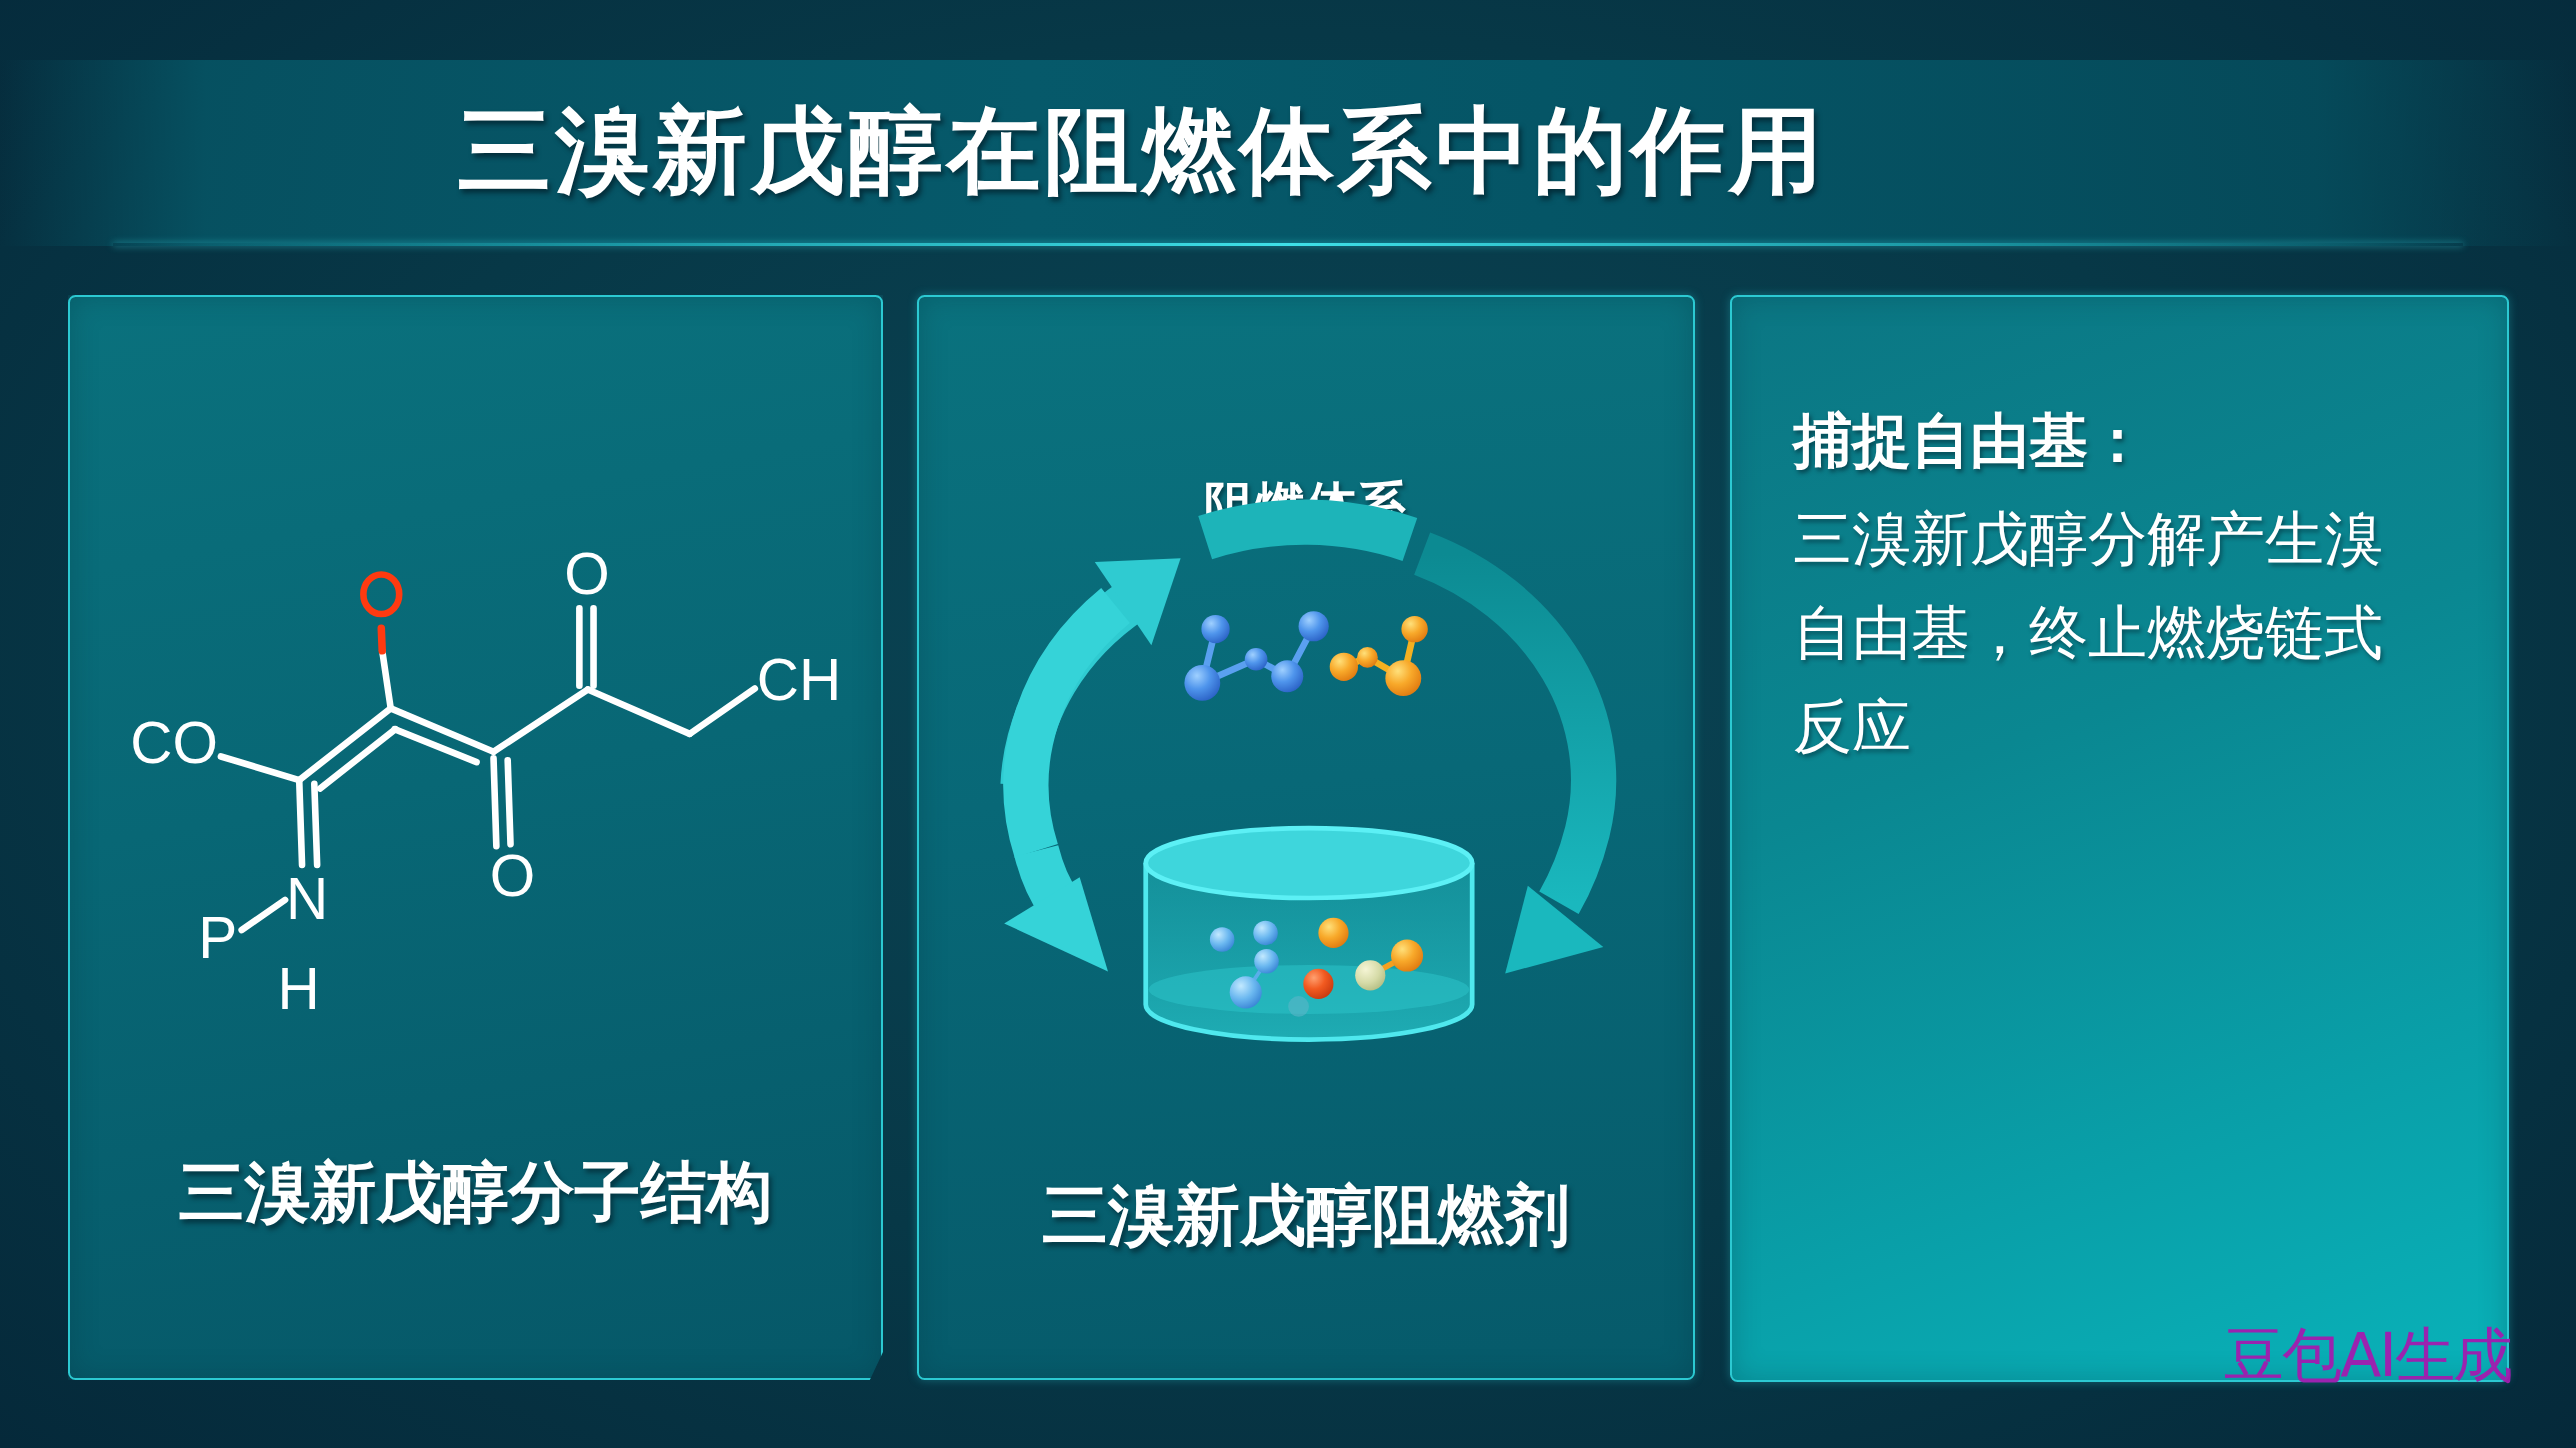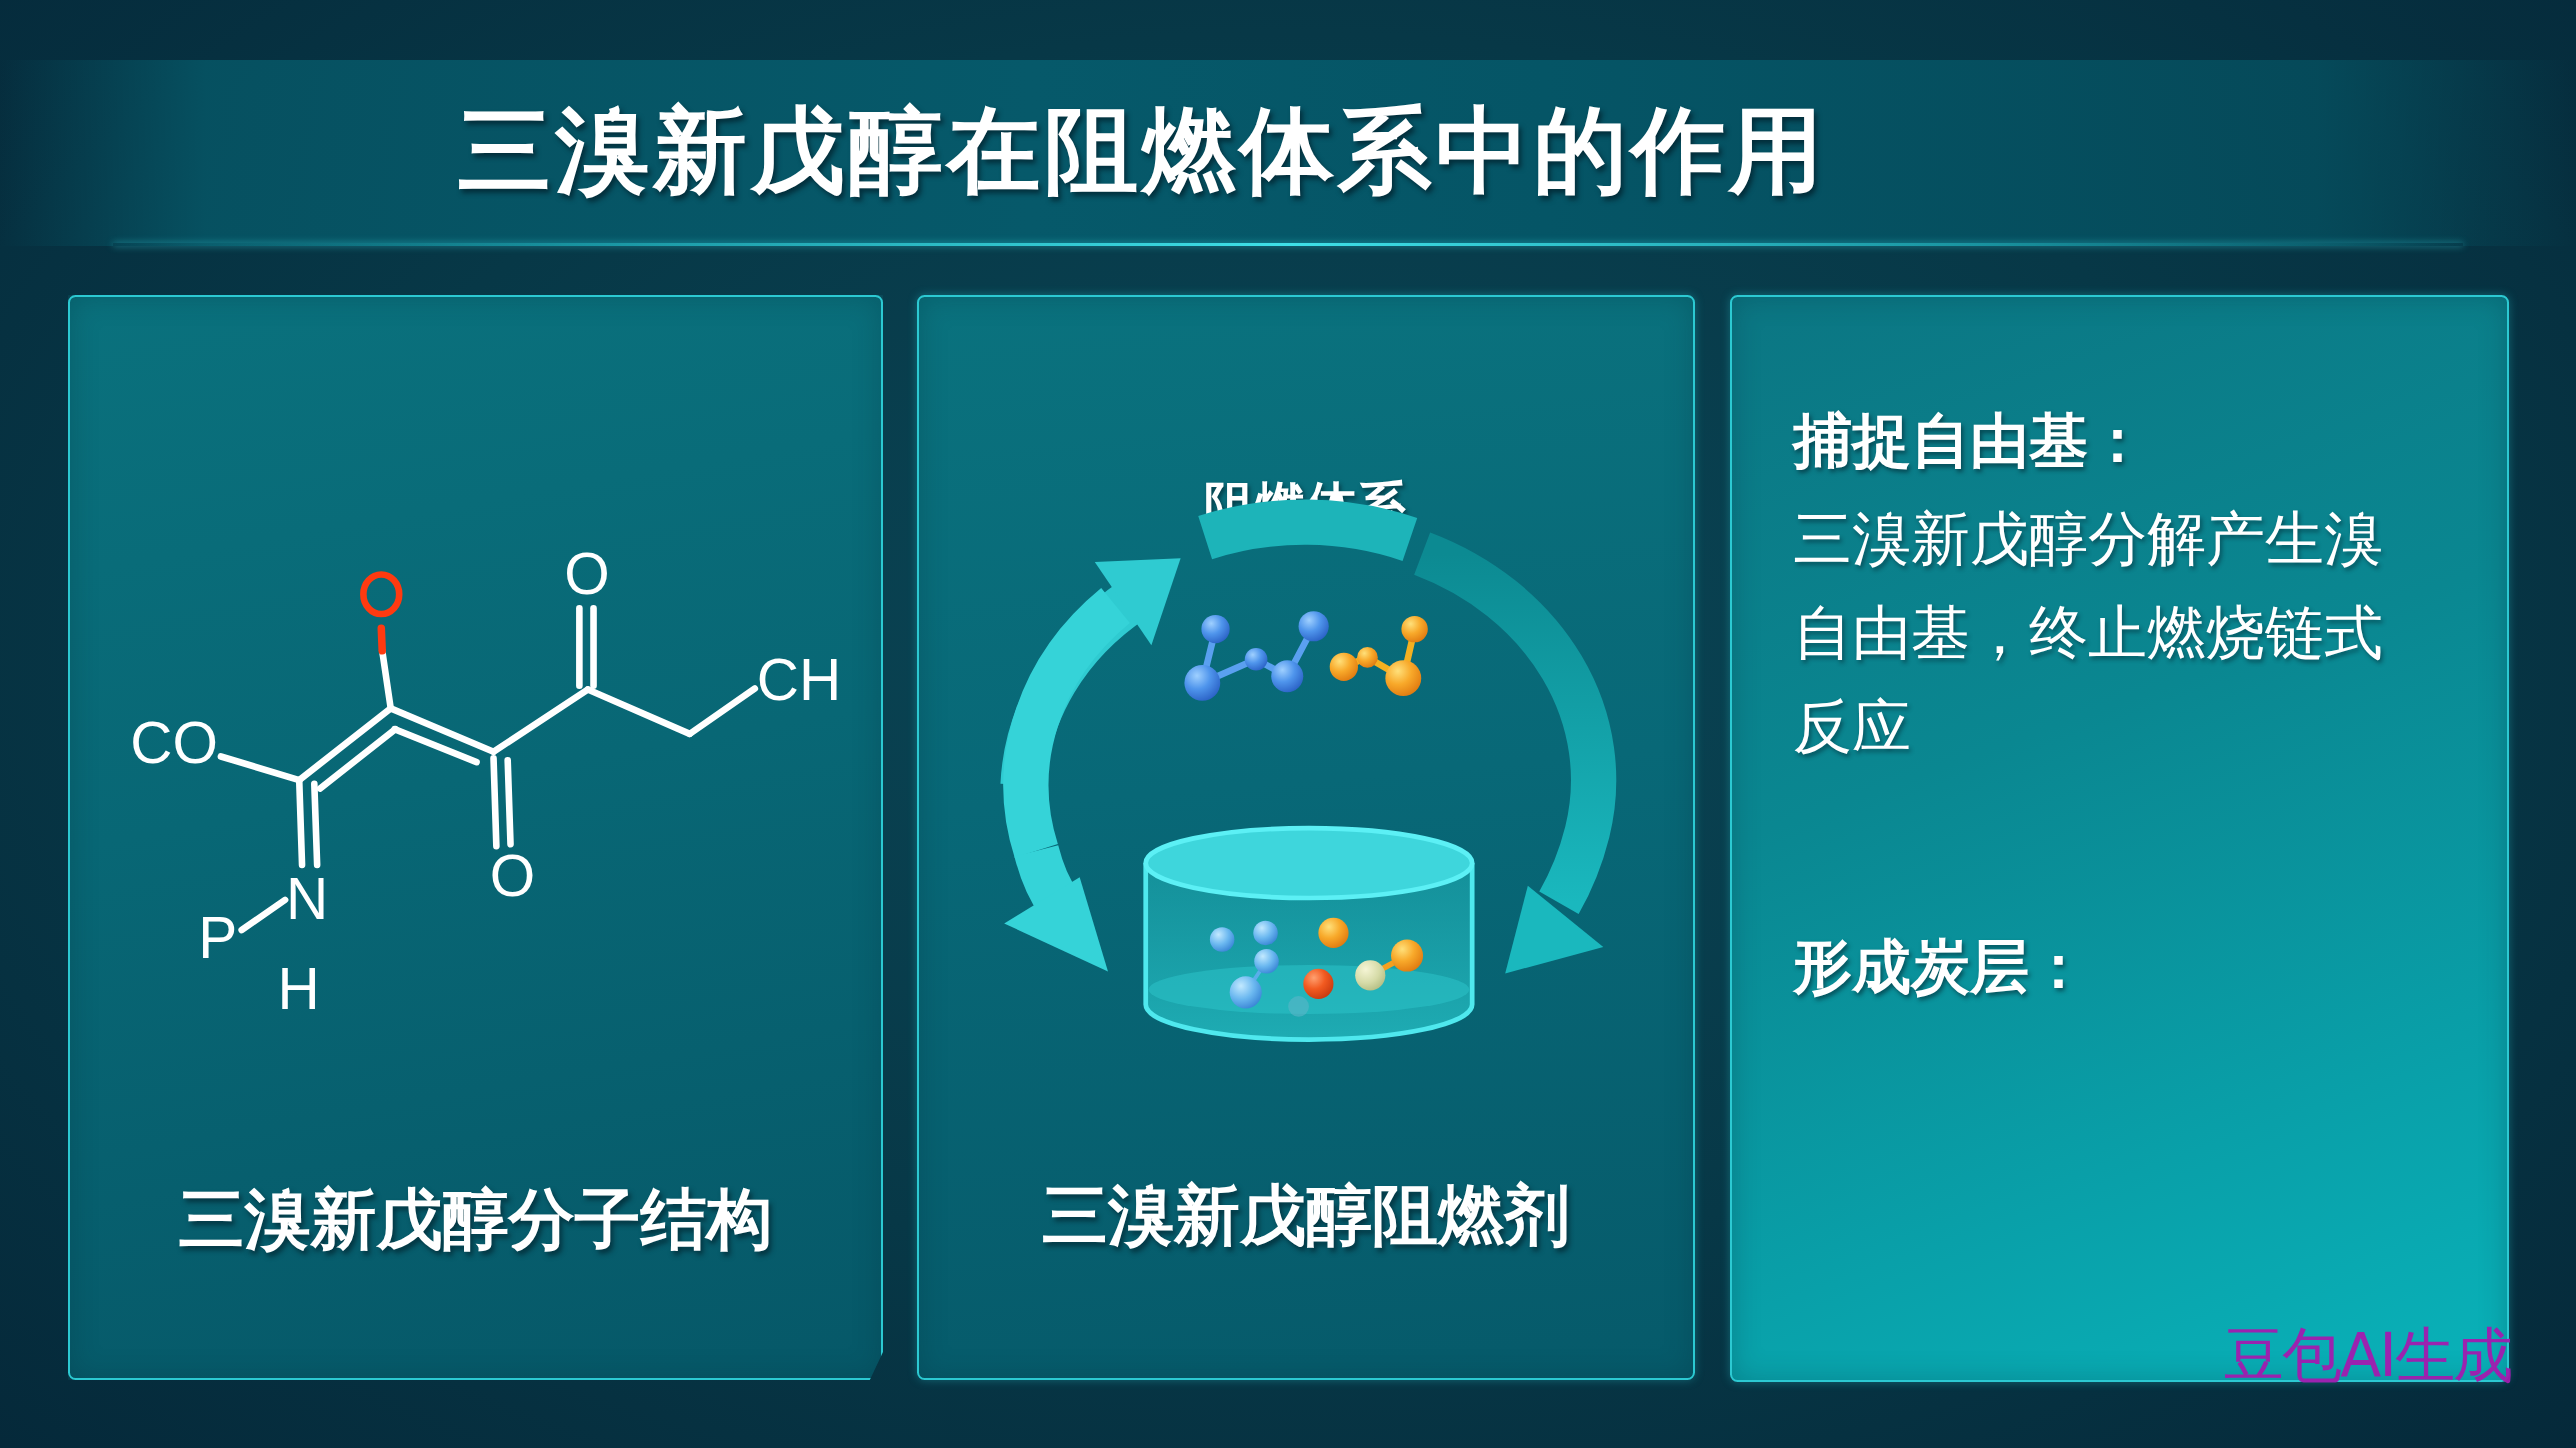--- a/index.html
+++ b/index.html
@@ -95,21 +95,21 @@
     <g fill="#ffffff" font-family="Liberation Sans, sans-serif" font-size="62">
       <text x="136" y="807">CO</text>
       <text x="800" y="740">CH</text>
       <text x="596" y="628">O</text>
       <text x="517" y="948">O</text>
       <text x="301" y="972">N</text>
       <text x="208" y="1014">P</text>
       <text x="292" y="1068">H</text>
     </g>
   </svg>
-  <div class="panel-caption" style="top: 885px;">三溴新戊醇分子结构</div>
+  <div class="panel-caption" style="top: 863px; font-family: Liberation Mono, monospace;">三溴新戊醇分子结构</div>
 </div>
 
 <div class="panel p2">
   <div class="p2-label" style="top: 179px;">阻燃体系</div>
   <svg width="778" height="1085" viewBox="972 313 824 1150">
     <defs>
       <linearGradient id="rightArc" x1="0" y1="0" x2="0" y2="1">
         <stop offset="0" stop-color="#0c8a92"></stop>
         <stop offset="1" stop-color="#1ab8be"></stop>
       </linearGradient>
@@ -211,18 +211,17 @@
 <div class="panel p3">
   <div class="text-block" style="top: 110px;">
     <div class="sec-heading">捕捉自由基：</div>
     <div class="sec-body">
       <div>三溴新戊醇分解产生溴</div>
       <div>自由基，终止燃烧链式</div>
       <div>反应</div>
     </div>
   </div>
   <div class="text-block" style="top: 636px;">
-    <div class="sec-heading">形成炭层：</div>
   </div>
 </div>
 
 <div class="watermark">豆包AI生成</div>
 
 
 </body></html>

